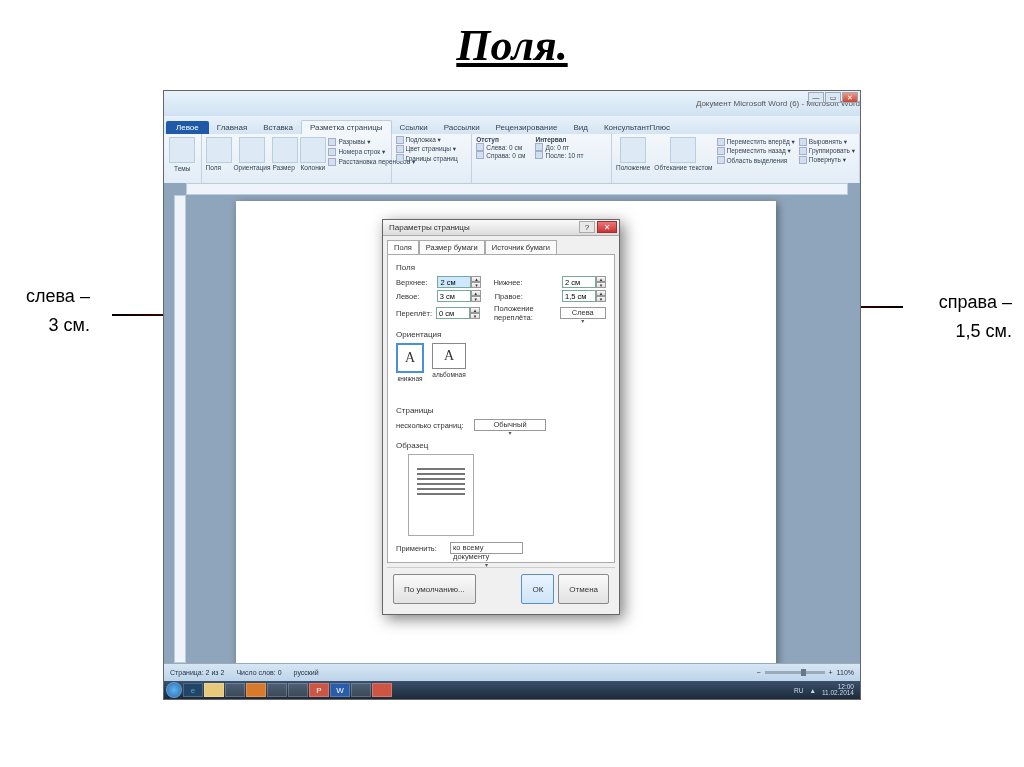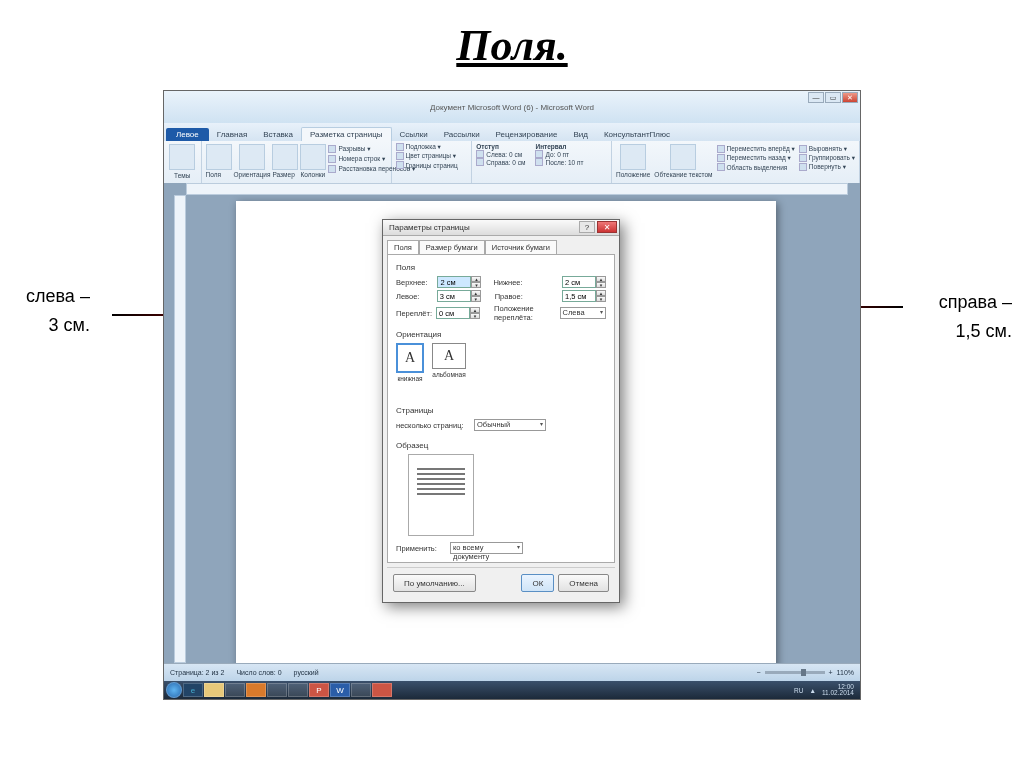--- a/index.html
+++ b/index.html
@@ -9,21 +9,21 @@
   .annot-left { left: 26px; top: 282px; }
   .annot-right { right: 12px; top: 288px; }
   .arrow { position: absolute; height: 2px; }
   .arrow-left { left: 112px; top: 314px; width: 180px; background: linear-gradient(to right, #000, #c00); }
   .arrow-left::after { content:""; position:absolute; right:-1px; top:-4px; border:5px solid transparent; border-left-color:#c00; }
   .arrow-right { left: 733px; top: 306px; width: 170px; background: linear-gradient(to left, #000, #c00); }
   .arrow-right::after { content:""; position:absolute; left:-1px; top:-4px; border:5px solid transparent; border-right-color:#c00; }
 
   
   .word-shot { position:absolute; left:163px; top:90px; width:698px; height:610px; border:1px solid #666; background:#b8cde0; font-size:8px; color:#333; }
-  .titlebar { height:32px; background:linear-gradient(#eaf3fb,#cfe2f2); display:flex; align-items:center; justify-content:center; position:relative; }
+  .titlebar { height:25px; background:linear-gradient(#eaf3fb,#cfe2f2); display:flex; align-items:center; justify-content:flex-end; position:relative; }
   .titlebar-text { font-size:8px; color:#555; }
   .winbtns { position:absolute; right:2px; top:1px; display:flex; gap:1px; }
   .winbtn { width:16px; height:11px; background:#dbe8f4; border:1px solid #9ab; font-size:7px; text-align:center; line-height:9px; }
   .winbtn.close { background:linear-gradient(#e98,#c43); color:#fff; }
 
   .tabs { height:18px; background:linear-gradient(#e8f1fa,#d5e4f2); display:flex; align-items:flex-end; padding-left:2px; }
   .filetab { background:#1e5aa8; color:#fff; padding:2px 10px; font-size:8px; border-radius:2px 2px 0 0; }
   .tab { padding:2px 8px; font-size:8px; color:#345; cursor:default; }
   .tab.active { background:#f3f7fb; border:1px solid #b7cde1; border-bottom:none; border-radius:2px 2px 0 0; }
 
@@ -61,32 +61,32 @@
   .dlg-body { background:#fff; border:1px solid #aaa; margin:0 4px 4px; padding:6px 8px; }
   .fld-section { font-size:8px; color:#333; margin:2px 0 4px; }
   .fld-row { display:flex; align-items:center; gap:4px; margin:2px 0; }
   .fld-row label { width:44px; font-size:7.5px; }
   .fld-row .lbl2 { width:76px; font-size:7.5px; text-align:left; }
   .spin { display:flex; align-items:center; }
   .spin input { width:34px; height:12px; font-size:7.5px; padding:0 2px; border:1px solid #7a9; background:#fff; }
   .spin input.hl { background:#cde8ff; }
   .spin .btns { display:flex; flex-direction:column; }
   .spin .b { width:10px; height:6px; background:linear-gradient(#fafafa,#ddd); border:1px solid #999; font-size:5px; text-align:center; line-height:4px; }
-  .sel { width:56px; height:12px; border:1px solid #999; background:#fff; font-size:7.5px; padding:0 2px; display:flex; align-items:flex-start; justify-content:space-between; }
+  .sel { width:56px; height:12px; border:1px solid #999; background:#fff; font-size:7.5px; padding:0 2px; display:flex; align-items:center; justify-content:space-between;flex-direction:column; }
   .sel .dd { font-size:6px; color:#555; }
   .orient { display:flex; gap:8px; margin:4px 0 2px; }
   .orient .opt { text-align:center; }
   .orient .box { width:28px; height:30px; border:1px solid #888; background:#fff; display:flex; align-items:center; justify-content:center; font-family:serif; font-size:14px; }
   .orient .opt.sel2 .box { border:2px solid #4a90d9; }
   .orient .cap { font-size:6.5px; margin-top:2px; }
   .orient .opt:nth-child(2) .box { width:34px; height:26px; }
   .preview { width:66px; height:82px; border:1px solid #aaa; background:#fff; margin:4px 0 4px 12px; padding:10px 8px; }
   .preview .ln { height:2px; background:#777; margin:3px 0; }
   .dlg-foot { display:flex; gap:4px; padding:6px; background:#f0f0f0; border-top:1px solid #ccc; margin:0 4px 4px; }
-  .btn { height:18px; padding:0 10px; background:linear-gradient(#fafafa,#e2e2e2); border:1px solid #888; font-size:8px; display:flex; align-items:center; border-radius:2px; }
+  .btn { height:30px; padding:0 10px; background:linear-gradient(#fafafa,#e2e2e2); border:1px solid #888; font-size:8px; display:flex; align-items:center; border-radius:2px; }
   .btn.ok { background:linear-gradient(#eaf4ff,#cfe4f7); border-color:#5a8fc4; }
 </style>
 </head>
 <body>
 
 <h1 class="slide-title">Поля.</h1>
 
 <div class="annot annot-left">
   <div>слева –</div>
   <div>3 см.</div>

